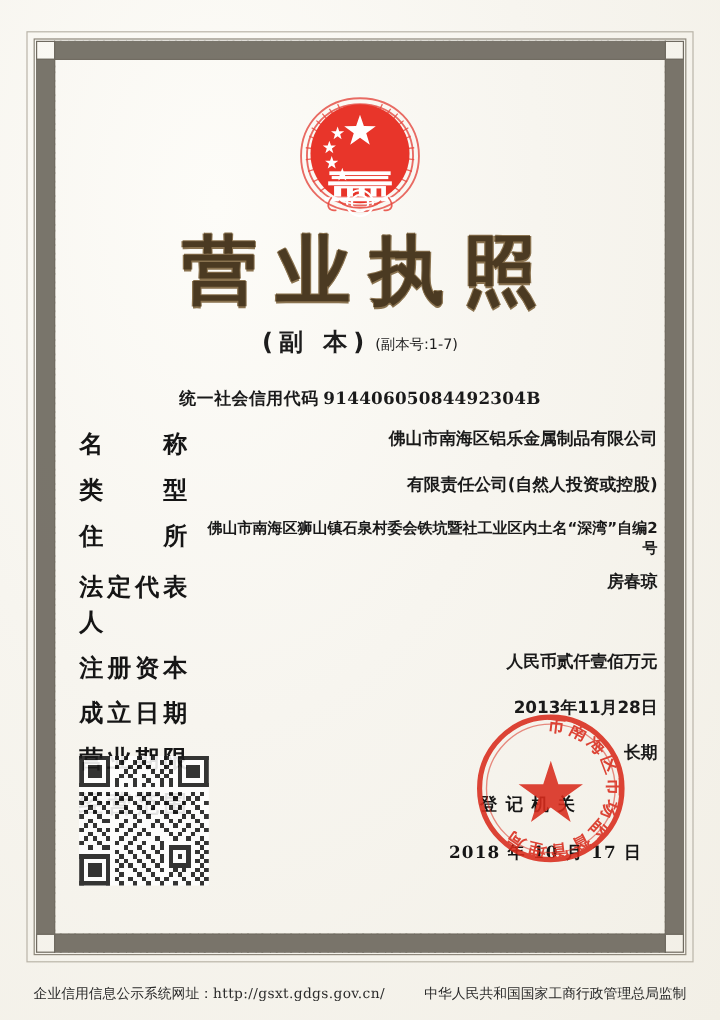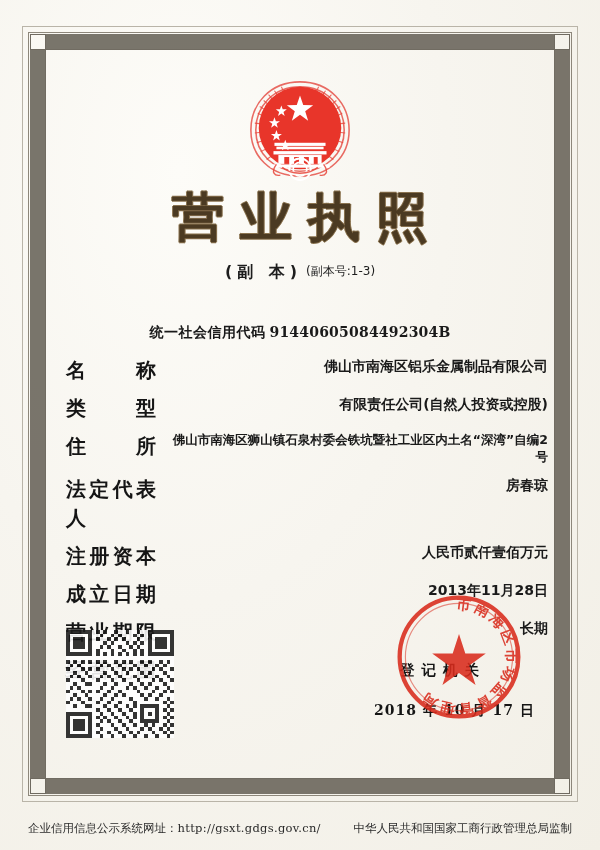--- a/index.html
+++ b/index.html
@@ -95,40 +95,40 @@
   }
   .emblem { width: 118px; height: 112px; display: block; }
 
   
   .title-block {
     position: absolute;
     left: 0; right: 0; top: 140px;
     text-align: center;
   }
   .main-title {
-    font-family: Liberation Mono, monospace;
-    font-size: 52px;
+    font-family: Liberation Sans, sans-serif;
+    font-size: 62px;
     font-weight: 700;
     letter-spacing: 16px;
     text-indent: 16px;
     color: #4b3a22;
     line-height: 1;
     text-shadow:
       1px 0 0 #8a7350, -1px 0 0 #8a7350,
       0 1px 0 #8a7350, 0 -1px 0 #8a7350;
   }
   .sub-title-row {
     margin-top: 14px;
     display: flex;
     align-items: flex-end;
     justify-content: center;
     gap: 4px;
   }
   .sub-title {
-    font-size: 16px;
+    font-size: 20px;
     font-weight: 700;
     letter-spacing: 5px;
     color: #1d1d1d;
   }
   .copy-no {
     font-size: 12px;
     color: #1d1d1d;
     padding-bottom: 3px;
     white-space: nowrap;
   }
@@ -314,21 +314,21 @@
           <path d="M36 92 C30 100 34 104 40 103"></path>
           <path d="M84 92 C90 100 86 104 80 103"></path>
         </g>
       </svg>
     </div>
 
     <div class="title-block">
       <div class="main-title">营业执照</div>
       <div class="sub-title-row">
         <div class="sub-title">(副 本)</div>
-        <div class="copy-no">(副本号:1-3)</div>
+        <div class="copy-no">(副本号:1-7)</div>
       </div>
     </div>
 
     <div class="credit-code">
       <span class="cc-label">统一社会信用代码</span><span class="cc-value">91440605084492304B</span>
     </div>
 
     <div class="fields">
 
       <div class="field-row">

